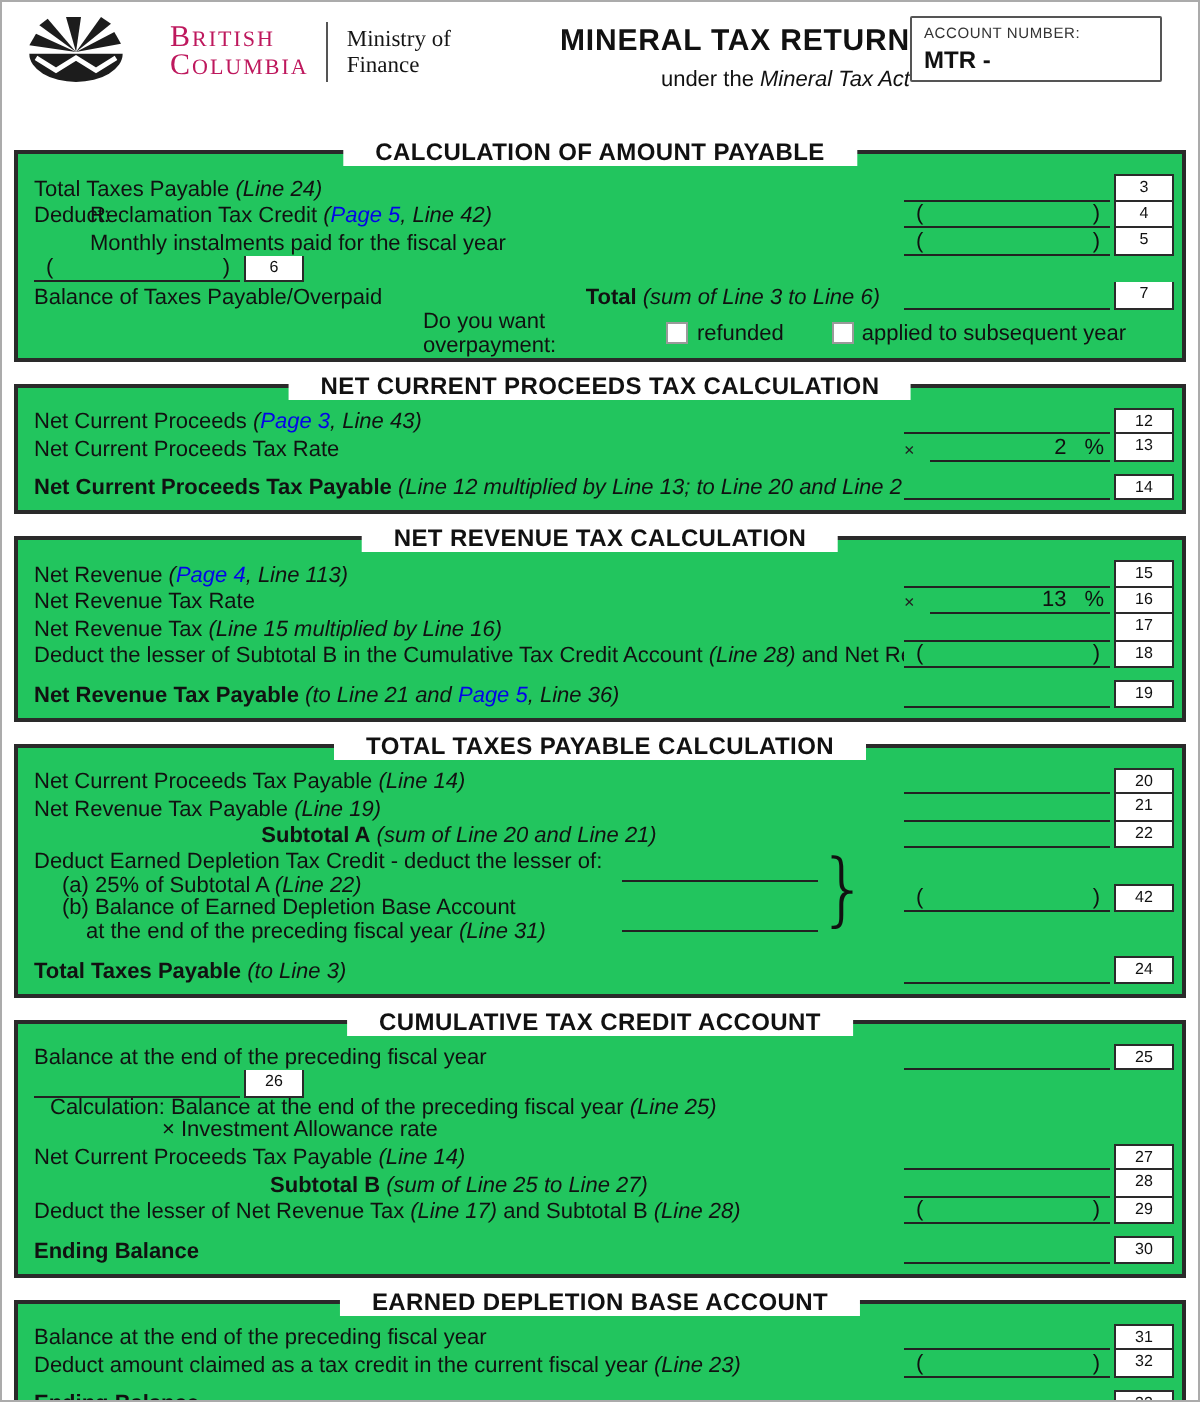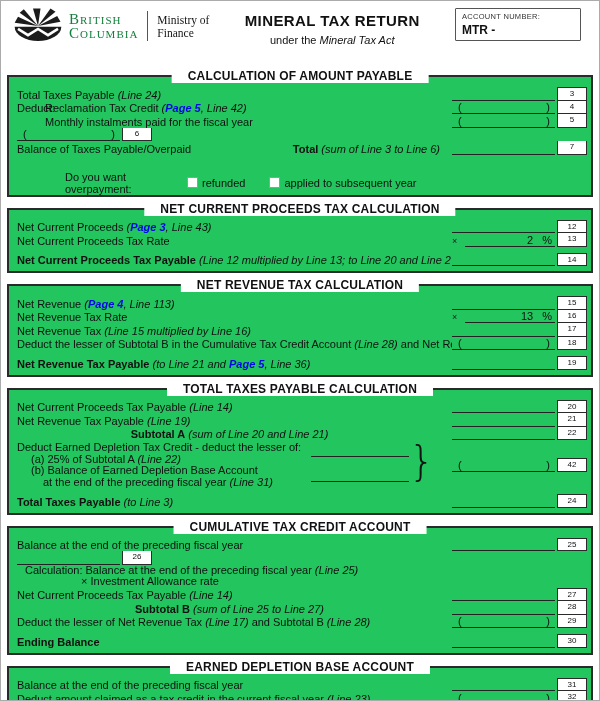--- a/index.html
+++ b/index.html
@@ -4,59 +4,59 @@
 <style>
   * { box-sizing: border-box; }
   html,body { margin:0; padding:0; background:#fff; }
   body { font-family:"Liberation Sans", sans-serif; font-size:11px; color:#111; }
   .page { position:relative; width:600px; height:701px; border:1px solid #ababab; overflow:hidden; background:#fff; }
 
   
   .hdr { display:flex; align-items:flex-start; padding:7px 12px 0 12px; }
   .brand { display:flex; align-items:center; }
   .brand svg { display:block; }
-  .brand-text { font-family:"Liberation Serif", serif; font-variant:small-caps; font-size:15px; line-height:14px; letter-spacing:1px; margin-left:6px; color:#15803d; }
+  .brand-text { font-family:"Liberation Serif", serif; font-variant:small-caps; font-size:15px; line-height:14px; letter-spacing:1px; margin-left:22px; color:#be185d; }
   .vdiv { width:1px; height:30px; background:#555; margin:0 9px; }
   .ministry { font-family:"Liberation Serif", serif; font-size:11.5px; line-height:13px; color:#151515; padding-top:1px; }
-  .title-block { flex:1; text-align:center; padding-top:4px; }
+  .title-block { flex:1; text-align:right; padding-top:4px; }
   .form-title { font-size:15px; font-weight:bold; letter-spacing:.4px; }
   .form-subtitle { font-size:11px; margin-top:5px; }
   .form-subtitle .it { font-style:italic; }
   .acct { width:126px; min-height:33px; border:1.5px solid #555; border-radius:1px; padding:3px 6px; margin-right:6px; }
   .acct-label { font-size:7.5px; color:#333; letter-spacing:.3px; }
   .acct-value { font-size:12px; font-weight:bold; margin-top:2px; }
 
   
   .sec { position:relative; border:2px solid #2a2a2a; margin:11px 6px 0 6px; padding:10px 4px 5px 8px; background:#22c55e; }
   .sec.first { margin-top:29px; }
   .sec-title { position:absolute; top:-8px; left:50%; transform:translateX(-50%); background:#fff; padding:0 16px; font-weight:bold; font-size:12px; letter-spacing:.2px; white-space:nowrap; }
 
   .row { display:flex; align-items:flex-end; height:13.5px; }
   .lbl { flex:1; padding-right:6px; white-space:nowrap; overflow:hidden; line-height:12px; }
   .lbl.right { text-align:center; padding-right:10px; }
   .lbl.bold > .t { font-weight:bold; }
   .note { font-style:italic; }
-  .lnk { color:#0404e8; font-weight:bold; font-style:italic; cursor:pointer; }
+  .lnk { color:#0404e8; font-weight:normal; font-style:italic; cursor:pointer; }
   .prefix { display:inline-block; width:28px; }
   .ind { padding-left:28px; }
   .split { display:flex; }
   .split .left { flex:1; }
   .split .total-part { padding-right:6px; }
   .split .total-part b { font-weight:bold; }
 
   .entry { width:135px; display:flex; align-items:flex-end; flex-shrink:0; }
   .amt { flex:1; height:12px; border-bottom:1.5px solid #222; display:flex; justify-content:space-between; padding:0 5px 0 6px; font-size:11px; line-height:11px; cursor:text; }
   .amt.rate { justify-content:flex-end; gap:9px; padding-right:3px; }
   .times { width:13px; font-size:9px; line-height:12px; text-align:left; color:#222; }
   .nb { width:30px; height:13.5px; border:1px solid #2a2a2a; margin-left:2px; flex-shrink:0; text-align:center; font-size:8px; line-height:12px; background:#fff; }
   .grp .row + .row .nb { border-top:0; }
   .gap { margin-top:6px; }
 
   
-  .cbrow { display:flex; align-items:center; margin-top:21px; height:14px; padding-left:48px; }
+  .cbrow { display:flex; align-items:center; margin-top:5px; height:14px; padding-left:48px;justify-content:flex-end; }
   .cbrow .q { width:122px; }
   .cbitem { display:flex; align-items:center; margin-right:24px; }
   .cbitem .cb { width:11px; height:11px; border:1px solid #9a9a9a; background:#fff; margin-right:4px; display:inline-block; cursor:pointer; }
 
   
   .dd { display:flex; margin-top:2px; }
   .dd-left { width:292px; }
   .dd-t { height:11.5px; line-height:11px; white-space:nowrap; }
   .dd-t.i1 { padding-left:14px; }
   .dd-t.i2 { padding-left:26px; }

